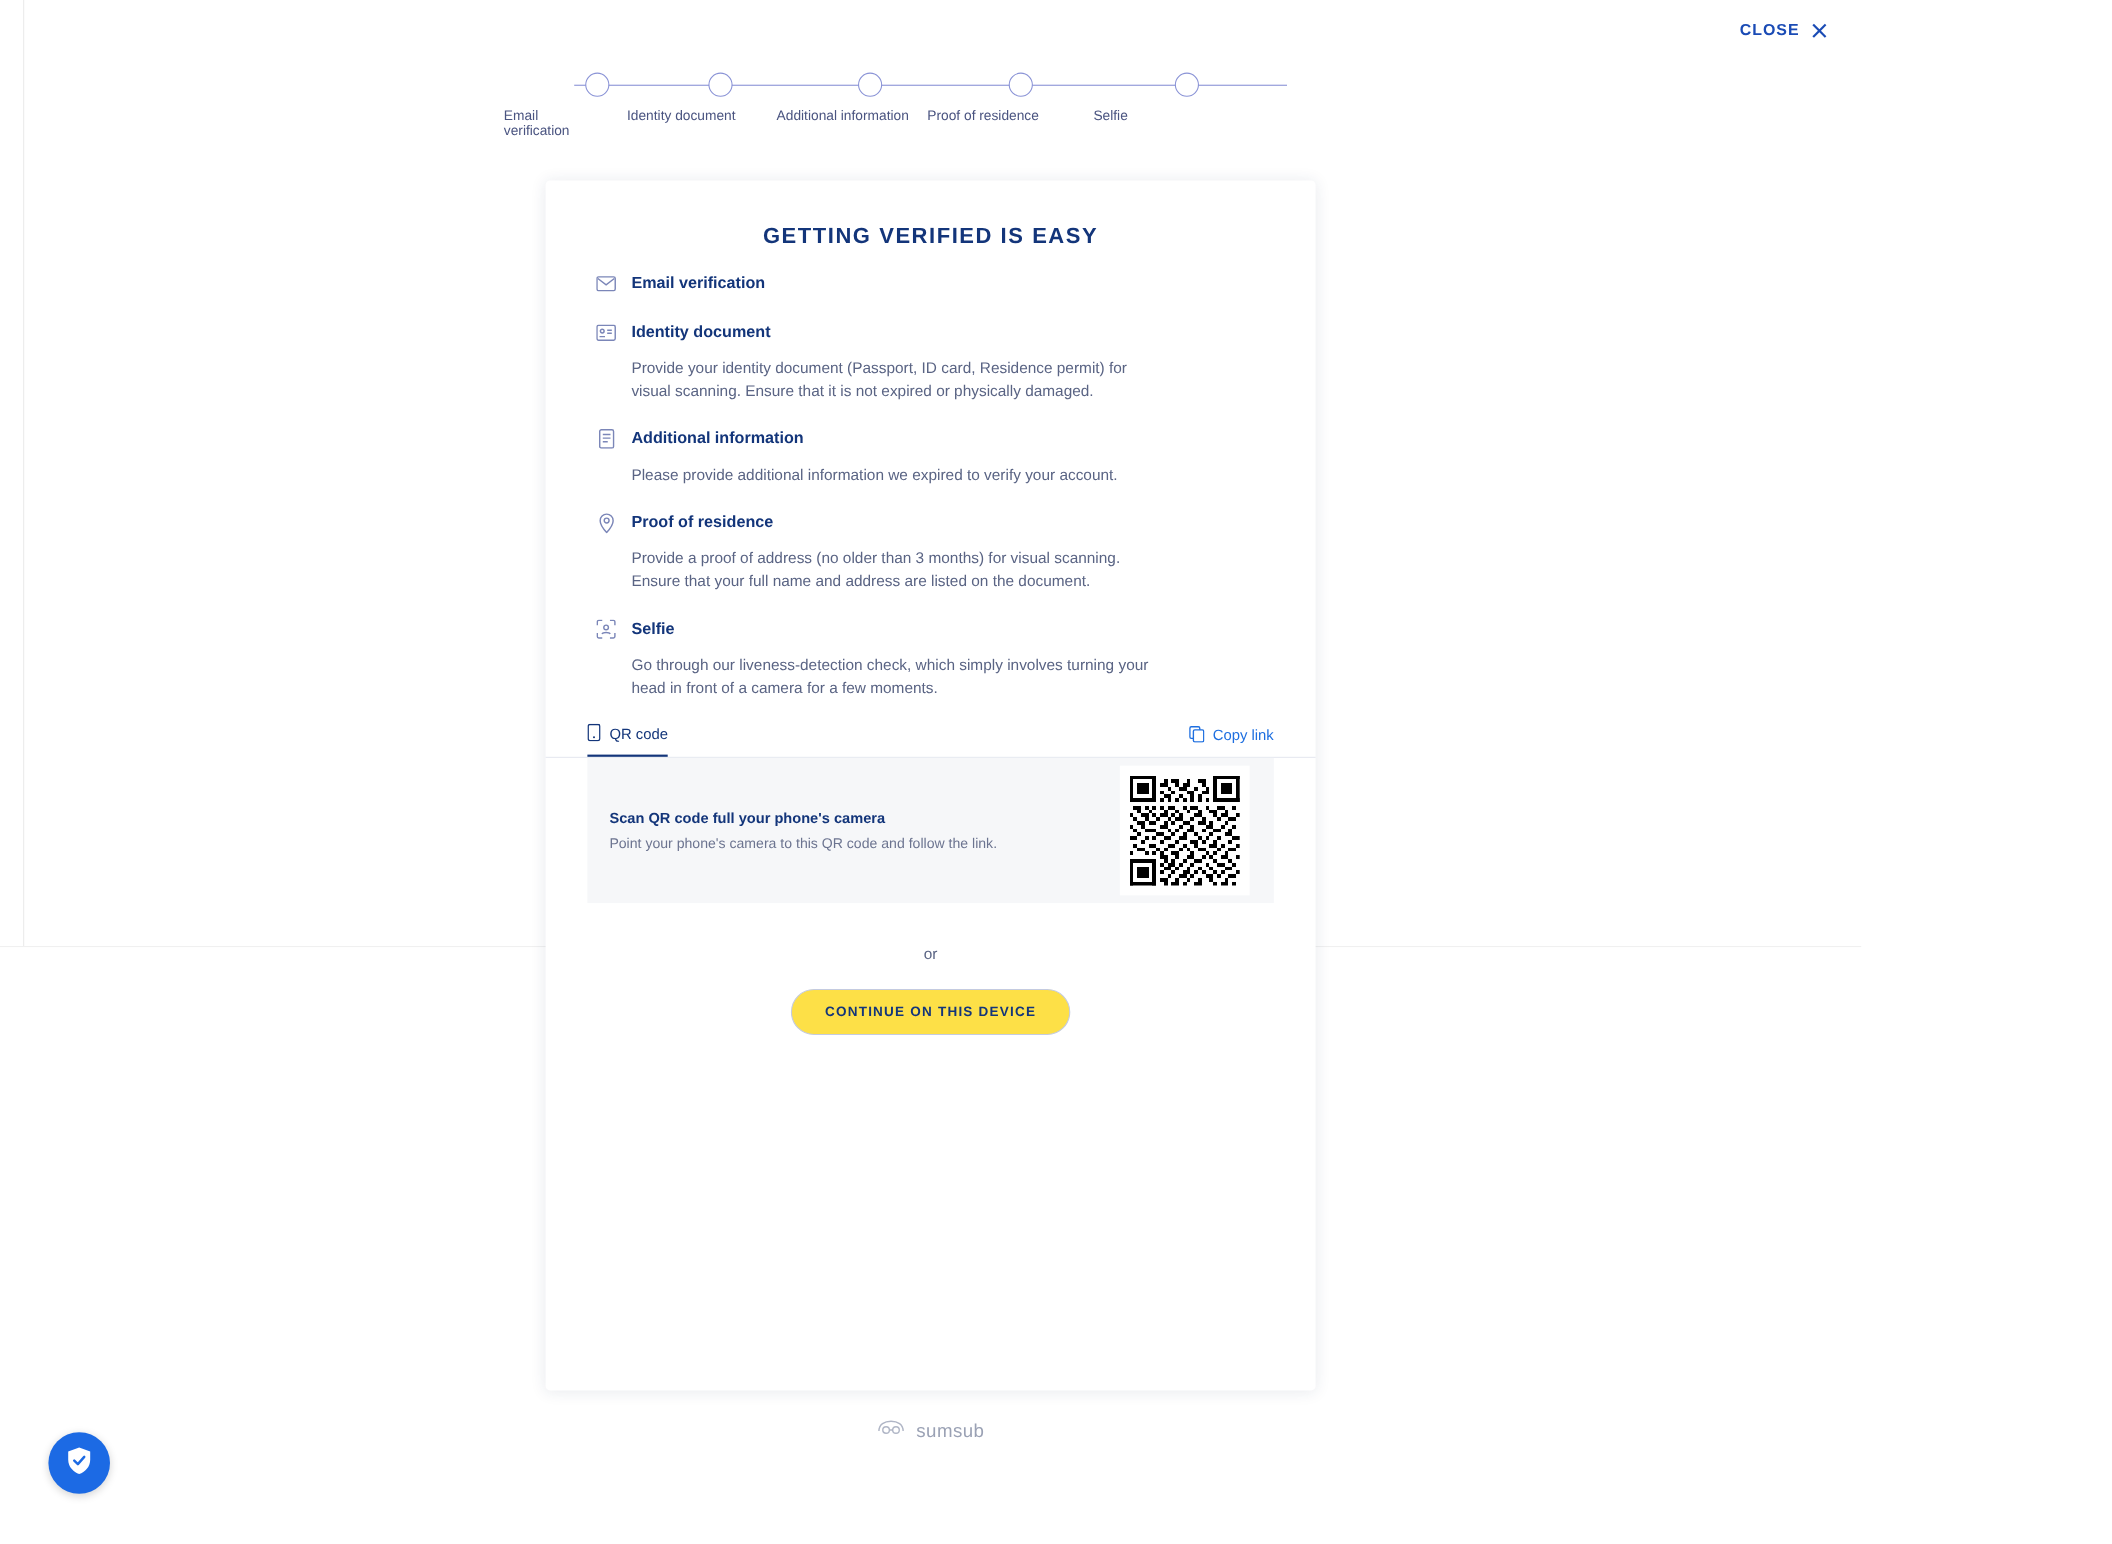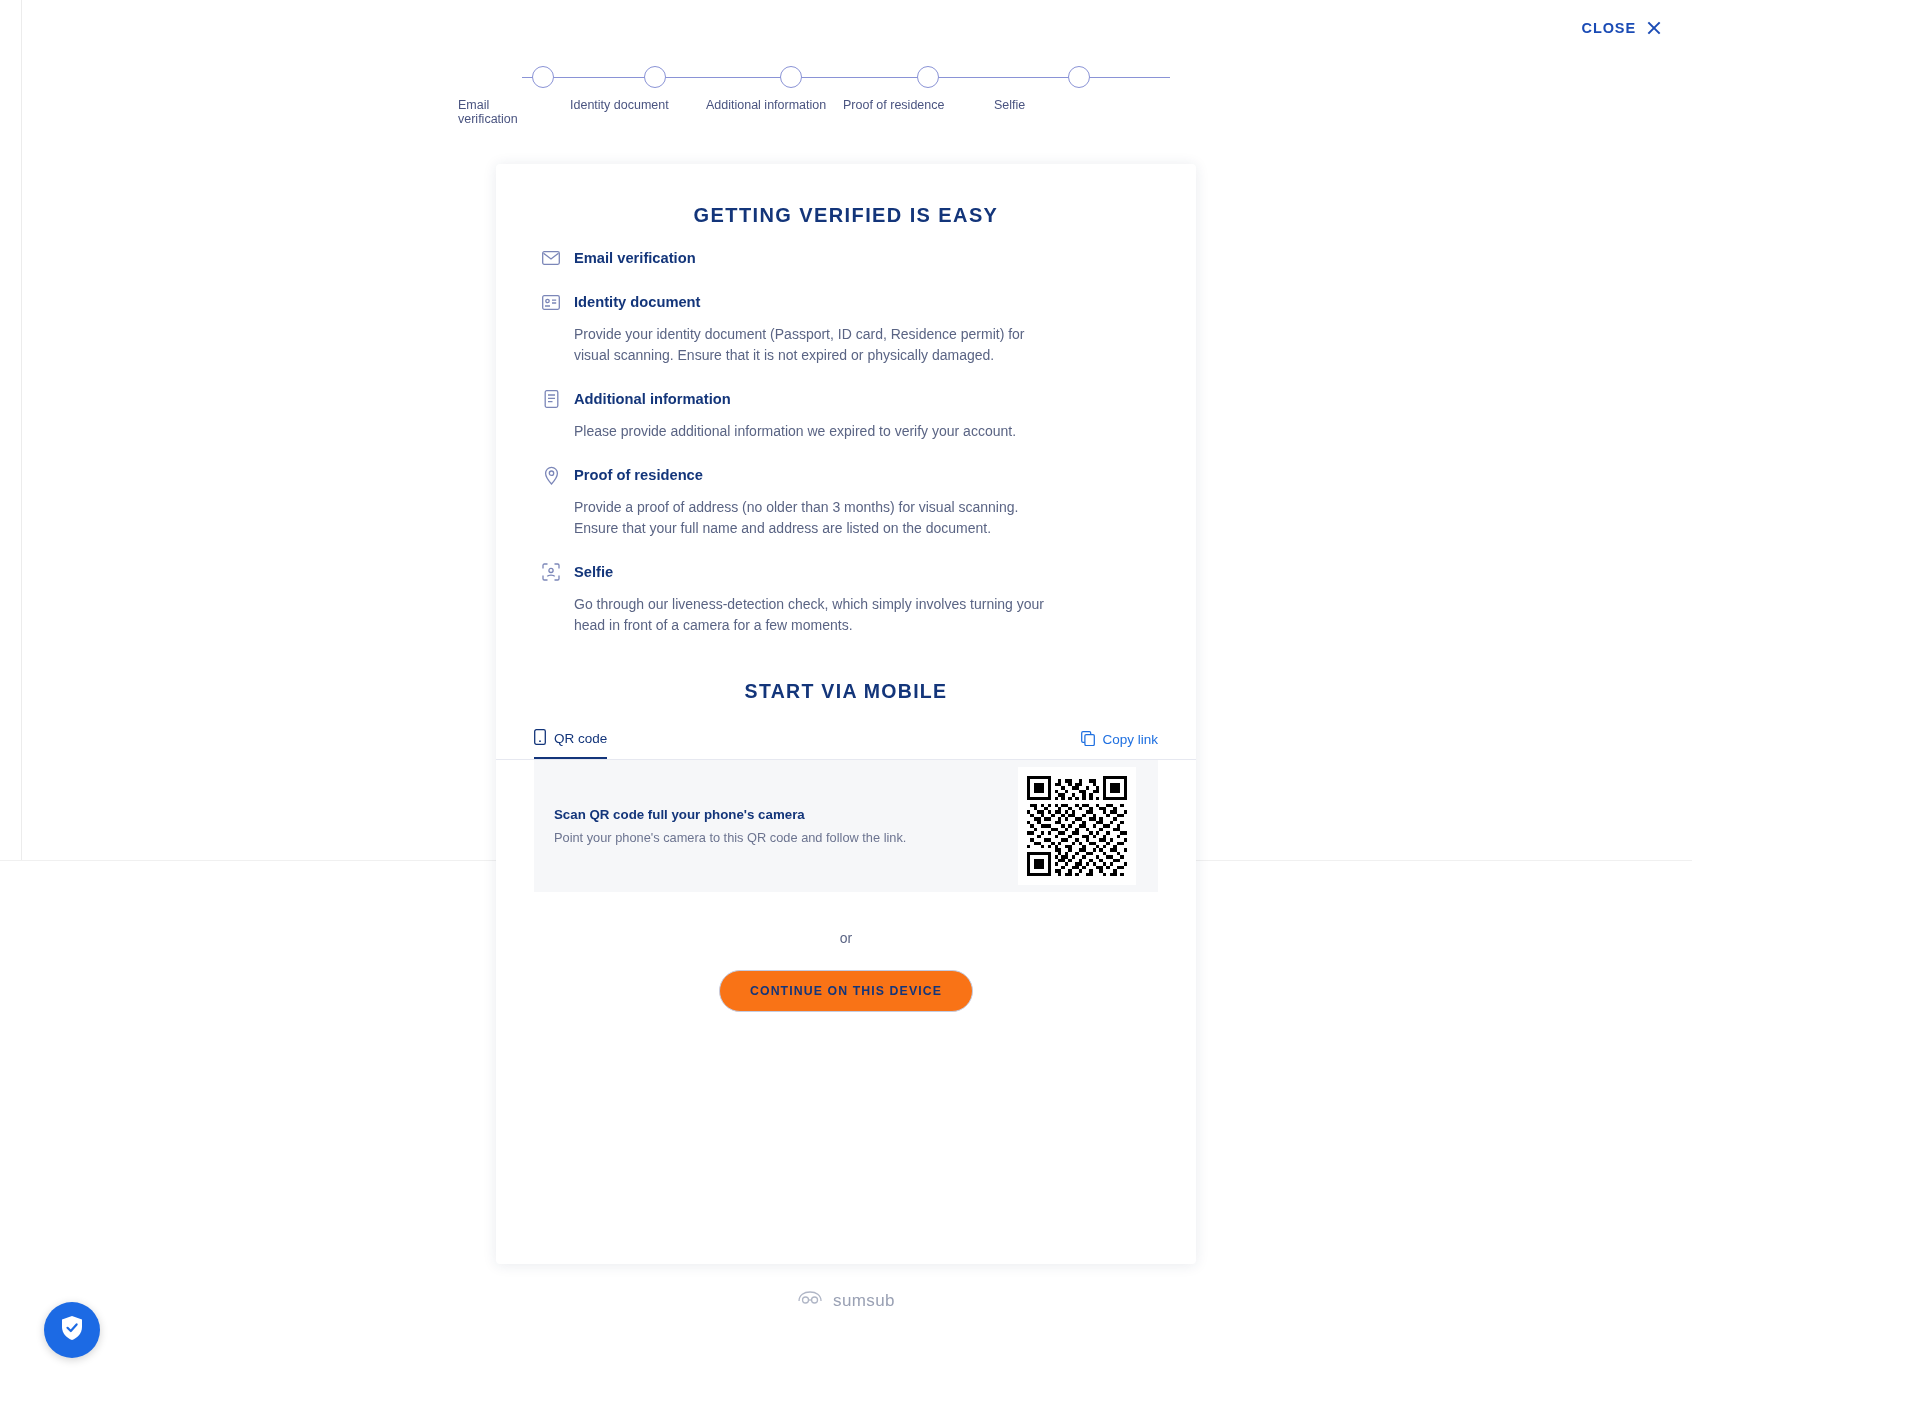--- a/index.html
+++ b/index.html
@@ -241,21 +241,21 @@
     font-size: 14px;
     color: #5a6484;
     margin: 38px 0 24px;
   }
   .continue-btn {
     display: block;
     margin: 0 auto;
     padding: 13px 30px;
     border-radius: 22px;
     border: 1px solid #c4cbe0;
-    background: #f97316;
+    background: #fde047;
     color: #13357a;
     font-size: 12.3px;
     font-weight: 700;
     letter-spacing: 1.1px;
     cursor: pointer;
     font-family: "Liberation Sans", sans-serif;
   }
 
   
   .footer {
@@ -415,21 +415,20 @@
               <path d="M5.3 13.4 C6.2 11.6 11.8 11.6 12.7 13.4"></path>
             </svg>
           </span>
           <span class="step-name">Selfie</span>
         </div>
         <div class="step-desc">Go through our liveness-detection check, which simply involves turning your head in front of a camera for a few moments.</div>
       </div>
 
     </div>
 
-    <h2 class="mobile-title">START VIA MOBILE</h2>
 
     <div class="tabs">
       <div class="tab">
         <span>
           <svg width="12" height="16" viewBox="0 0 12 16" fill="none" stroke="#13357a" stroke-width="1.3">
             <rect x="0.7" y="0.7" width="10.6" height="14.6" rx="1.6"></rect>
             <circle cx="6" cy="12.2" r="0.9" fill="#13357a" stroke="none"></circle>
           </svg>
         </span>
         <span>QR code</span>

